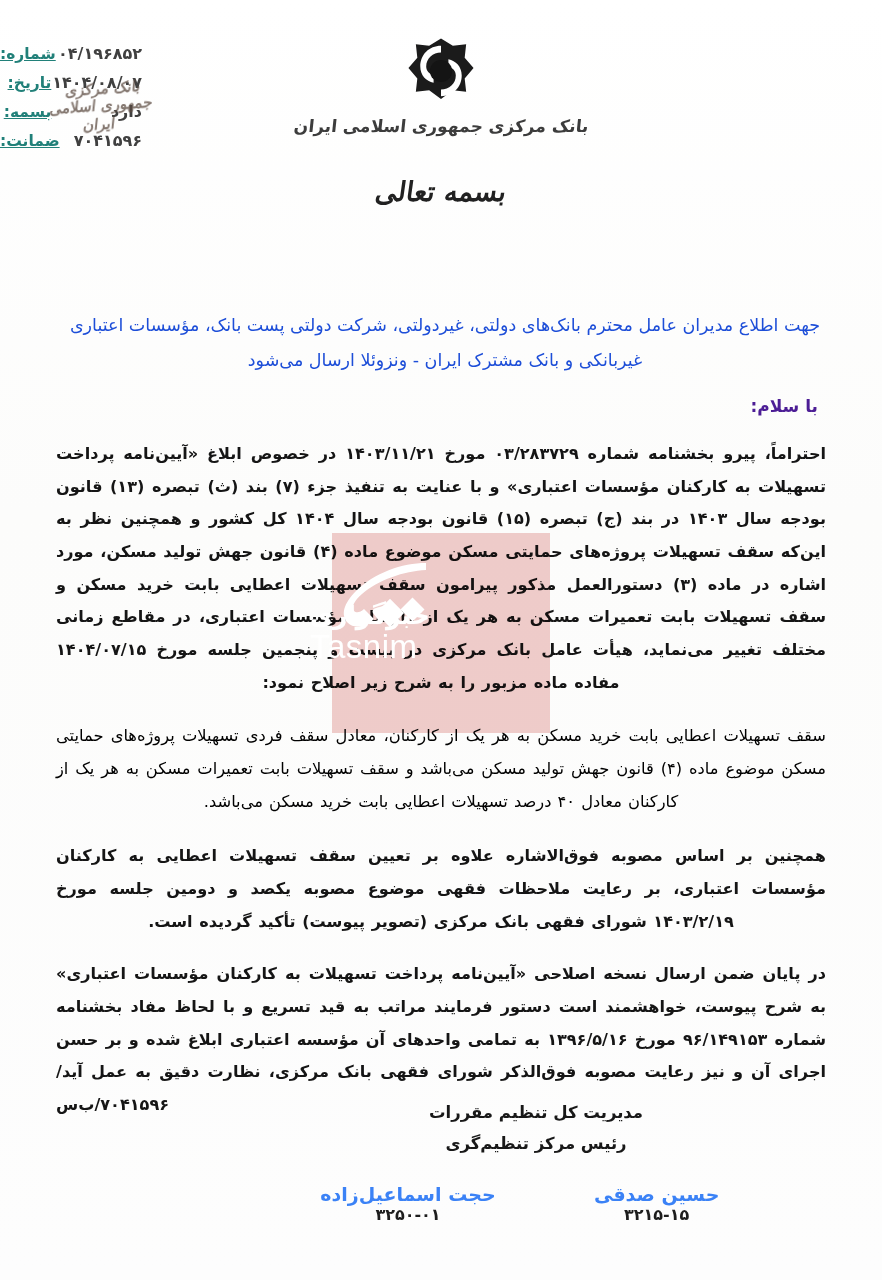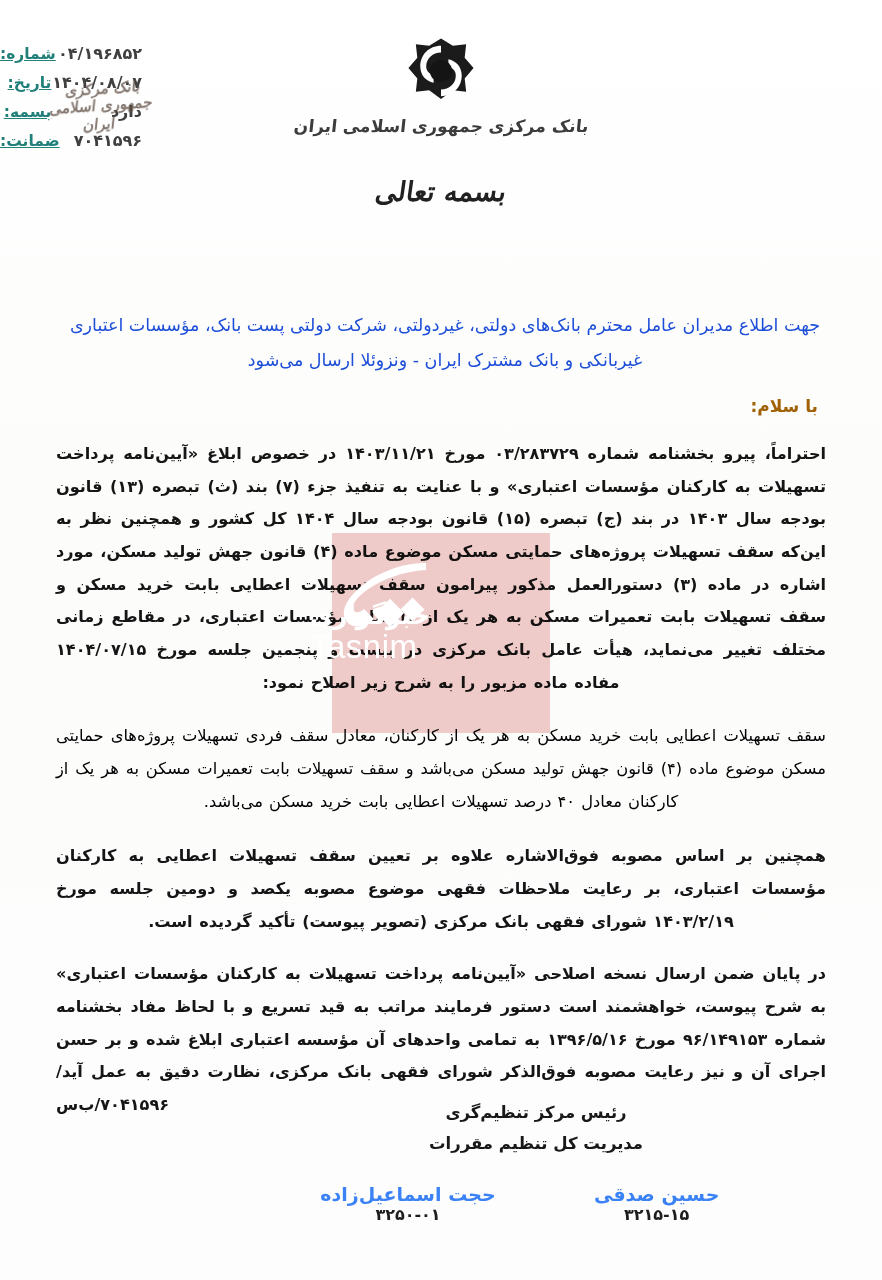--- a/index.html
+++ b/index.html
@@ -156,21 +156,21 @@
     letter-spacing: -0.25px;
   }
 
   
   .salutation {
     position: absolute;
     top: 396px;
     right: 64px;
     font-size: 17px;
     font-weight: 700;
-    color: #a16207;
+    color: #4c1d95;
     margin-left: 48px;
   }
 
   
   .body-wrap {
     position: absolute;
     top: 438px;
     right: 56px;
     left: 56px;
   }
@@ -361,22 +361,22 @@
         <rect x="50" y="46" width="20" height="20" transform="rotate(45 60 56)" fill="#ffffff"></rect>
         <rect x="74" y="44" width="17" height="17" transform="rotate(45 82.5 52.5)" fill="#ffffff"></rect>
       </svg>
     </div>
     <div class="wm-fa">خبرگزاری</div>
     <div class="wm-en">Tasnim</div>
   </div>
 
   <div class="sign-block">
     <div class="sign-titles">
+      <div>مدیریت کل تنظیم مقررات</div>
       <div>رئیس مرکز تنظیم‌گری</div>
-      <div>مدیریت کل تنظیم مقررات</div>
     </div>
     <div class="sign-names">
       <div class="sign-col">
         <div class="sign-name">حسین صدقی</div>
         <div class="sign-code">۳۲۱۵-۱۵</div>
       </div>
       <div class="sign-col">
         <div class="sign-name">حجت اسماعیل‌زاده</div>
         <div class="sign-code">۳۲۵۰-۰۱</div>
       </div>

